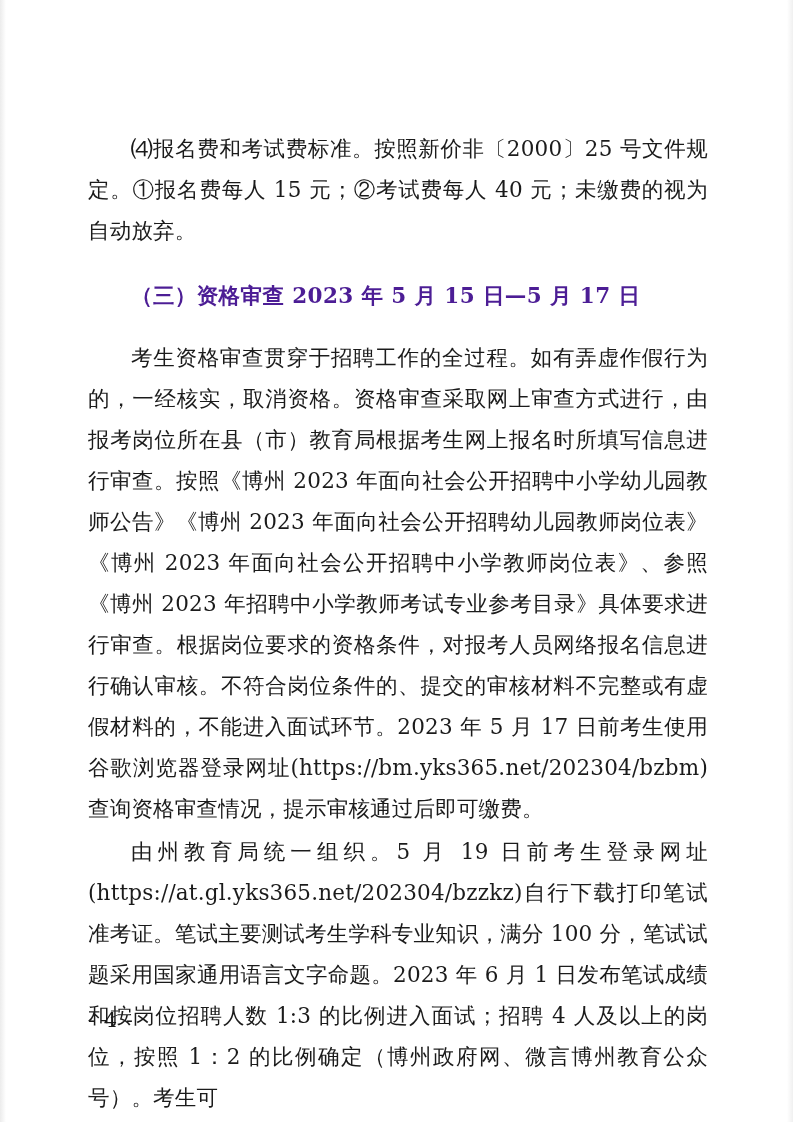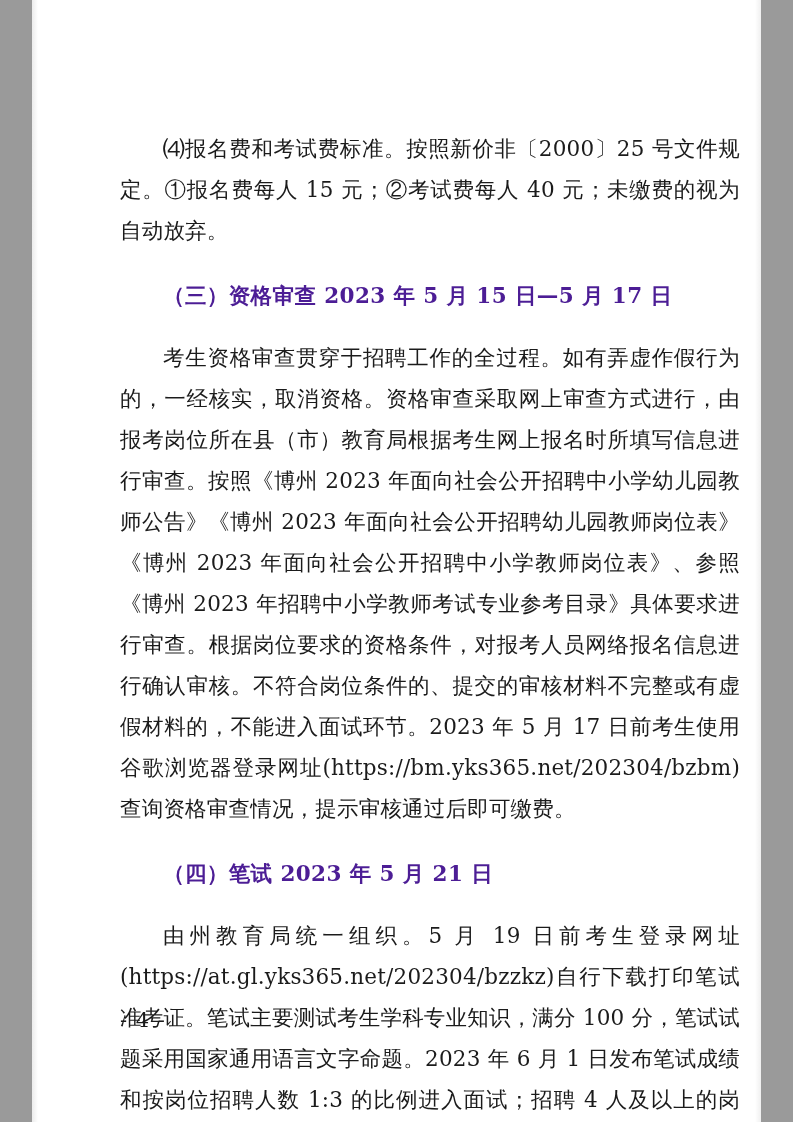--- a/index.html
+++ b/index.html
@@ -5,21 +5,21 @@
   html, body {
     margin: 0;
     padding: 0;
     background: #9a9a9a;
   }
   body {
     font-family: "DejaVu Serif", "Liberation Serif", serif;
   }
   .page {
     position: relative;
-    width: 729px;
+    width: 793px;
     height: 1122px;
     background: #ffffff;
     margin: 0 auto;
     overflow: hidden;
     box-sizing: border-box;
   }
   .content {
     position: absolute;
     left: 88px;
     top: 128px;
@@ -93,22 +93,19 @@
     <div class="gap-small"></div>
 
     <p class="heading">
       <span class="hd-title">（三）资格审查</span><span>&nbsp;</span><span class="hd-date">2023 年 5 月 15 日—5 月 17 日</span>
     </p>
 
     <p class="para indent">考生资格审查贯穿于招聘工作的全过程。如有弄虚作假行为的，一经核实，取消资格。资格审查采取网上审查方式进行，由报考岗位所在县（市）教育局根据考生网上报名时所填写信息进行审查。按照《博州 2023 年面向社会公开招聘中小学幼儿园教师公告》《博州 2023 年面向社会公开招聘幼儿园教师岗位表》《博州 2023 年面向社会公开招聘中小学教师岗位表》、参照《博州 2023 年招聘中小学教师考试专业参考目录》具体要求进行审查。根据岗位要求的资格条件，对报考人员网络报名信息进行确认审核。不符合岗位条件的、提交的审核材料不完整或有虚假材料的，不能进入面试环节。2023 年 5 月 17 日前考生使用谷歌浏览器登录网址(https://bm.yks365.net/202304/bzbm)查询资格审查情况，提示审核通过后即可缴费。</p>
 
     <div class="gap-small"></div>
 
-    <p class="heading">
-      <span class="hd-title">（四）笔试</span><span>&nbsp;</span><span class="hd-date">2023 年 5 月 21 日</span>
-    </p>
 
     <p class="para indent">由州教育局统一组织。5 月 19 日前考生登录网址(https://at.gl.yks365.net/202304/bzzkz)自行下载打印笔试准考证。笔试主要测试考生学科专业知识，满分 100 分，笔试试题采用国家通用语言文字命题。2023 年 6 月 1 日发布笔试成绩和按岗位招聘人数 1:3 的比例进入面试；招聘 4 人及以上的岗位，按照 1：2 的比例确定（博州政府网、微言博州教育公众号）。考生可</p>
 
   </div>
 
   <div class="footer">- 4 -</div>
 </div>
 
 </body></html>

